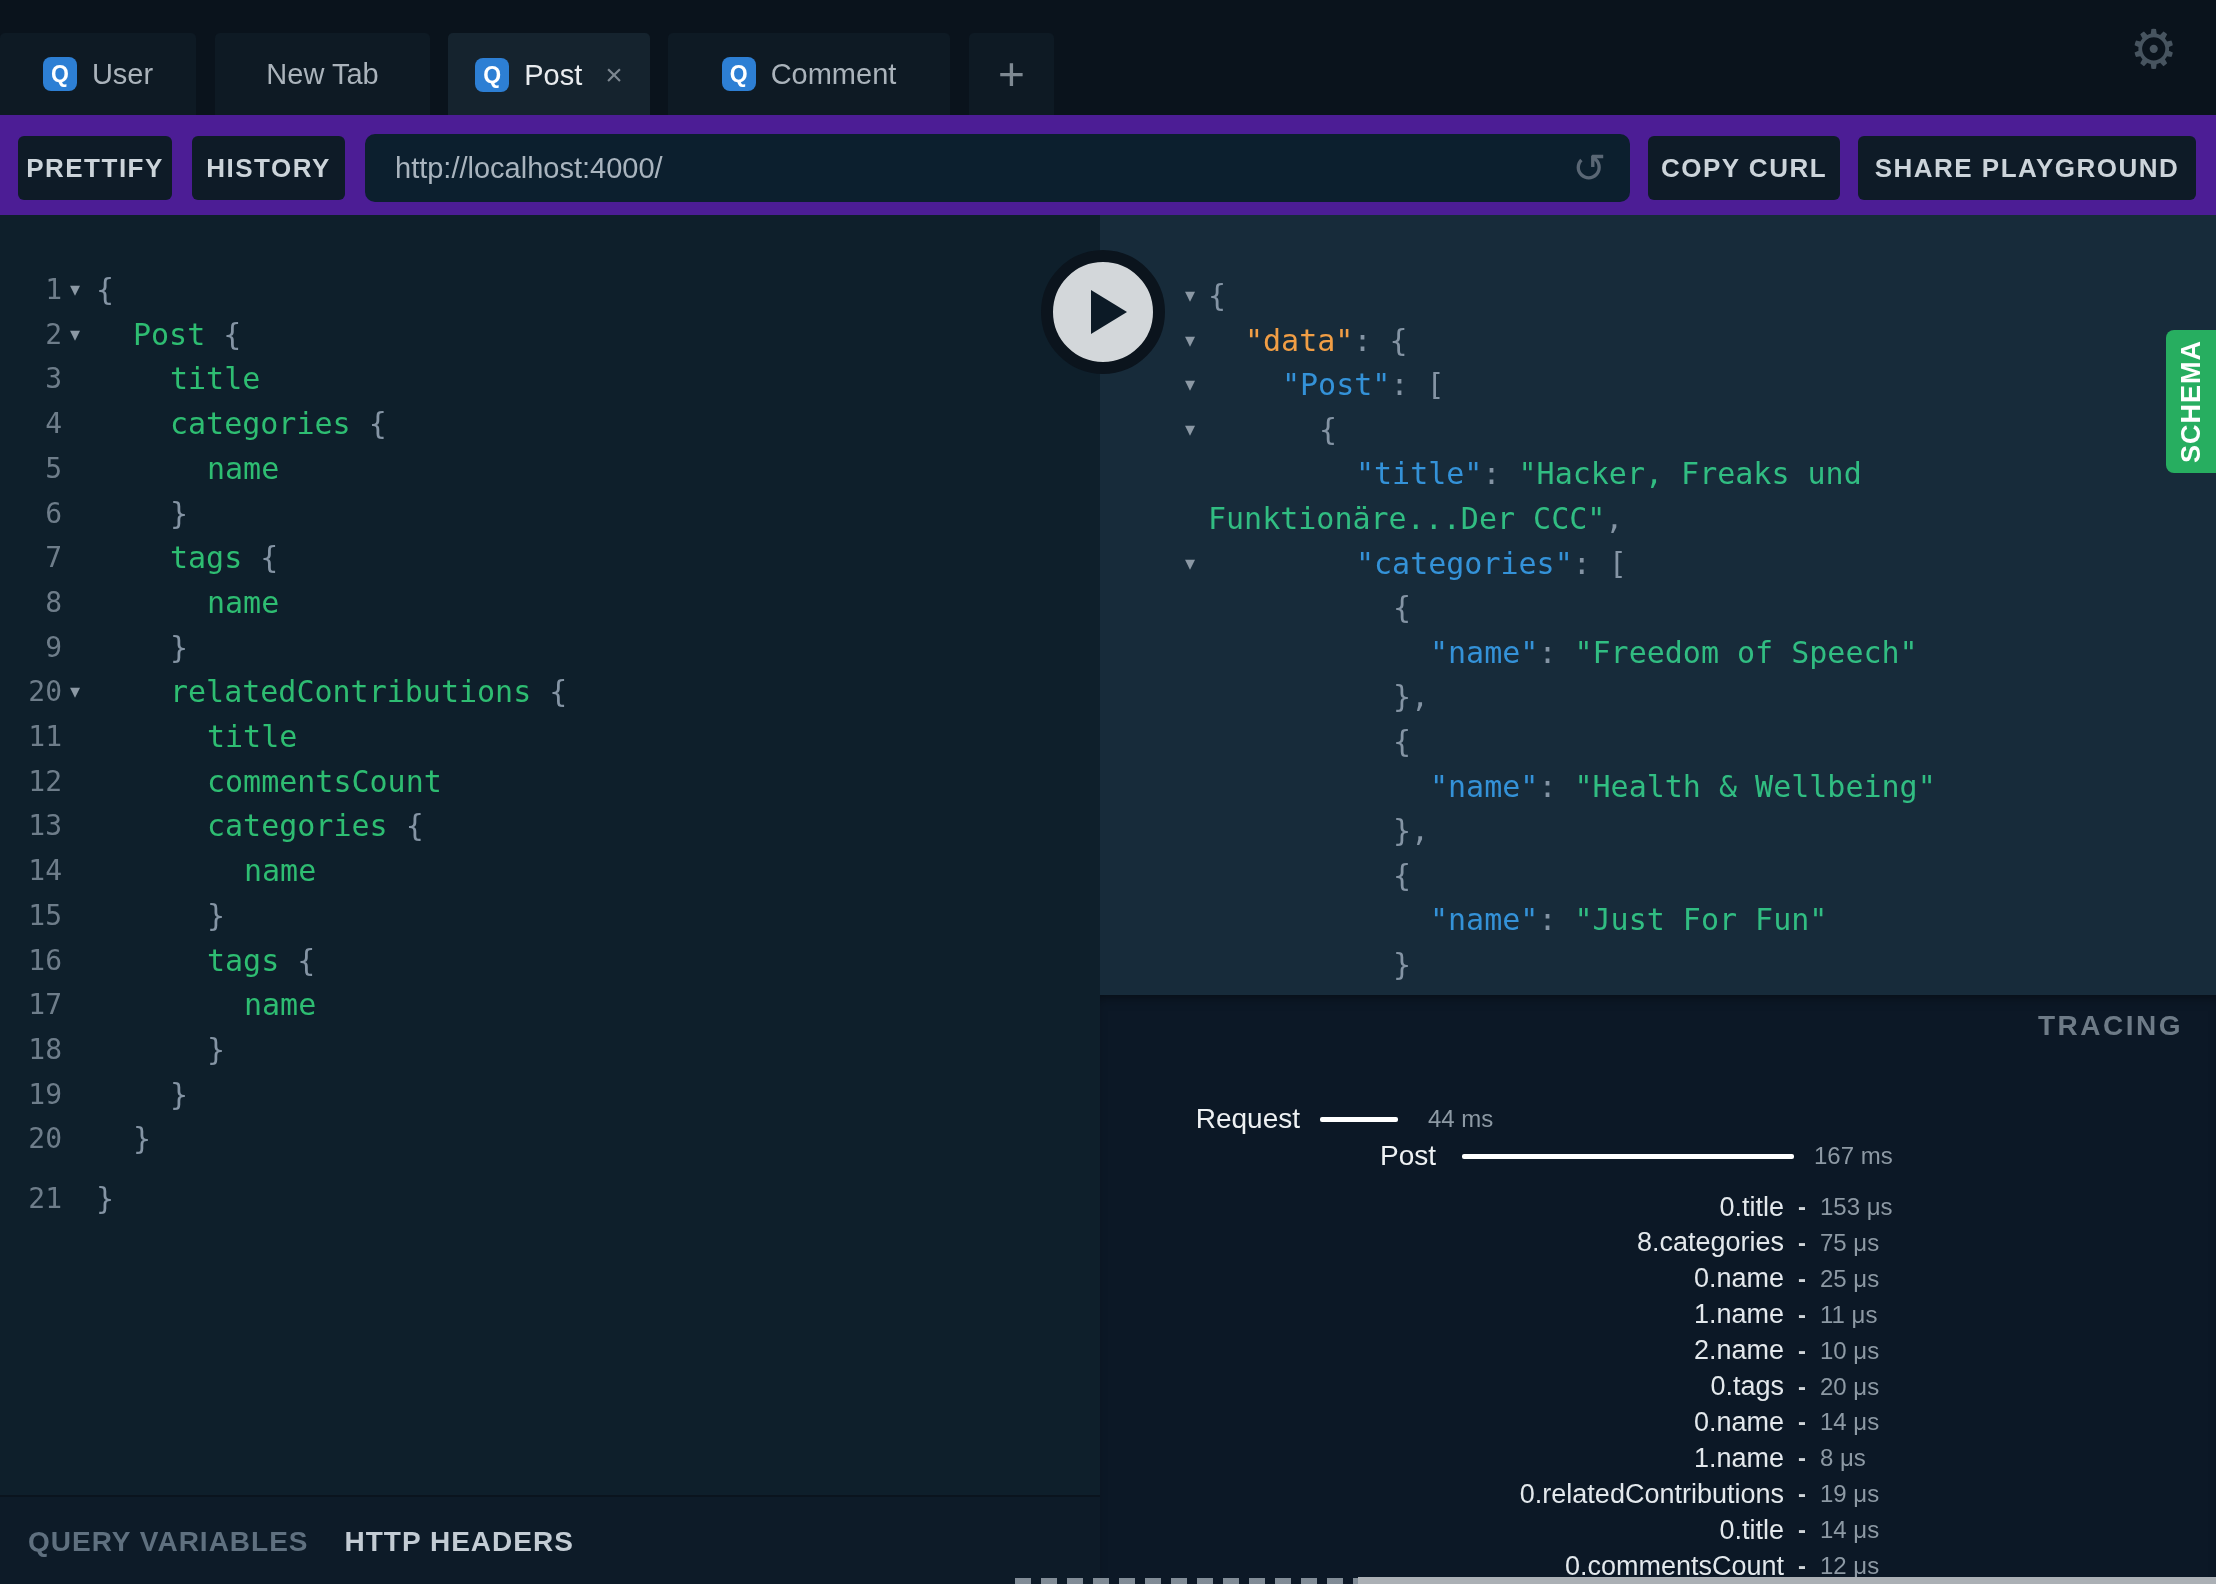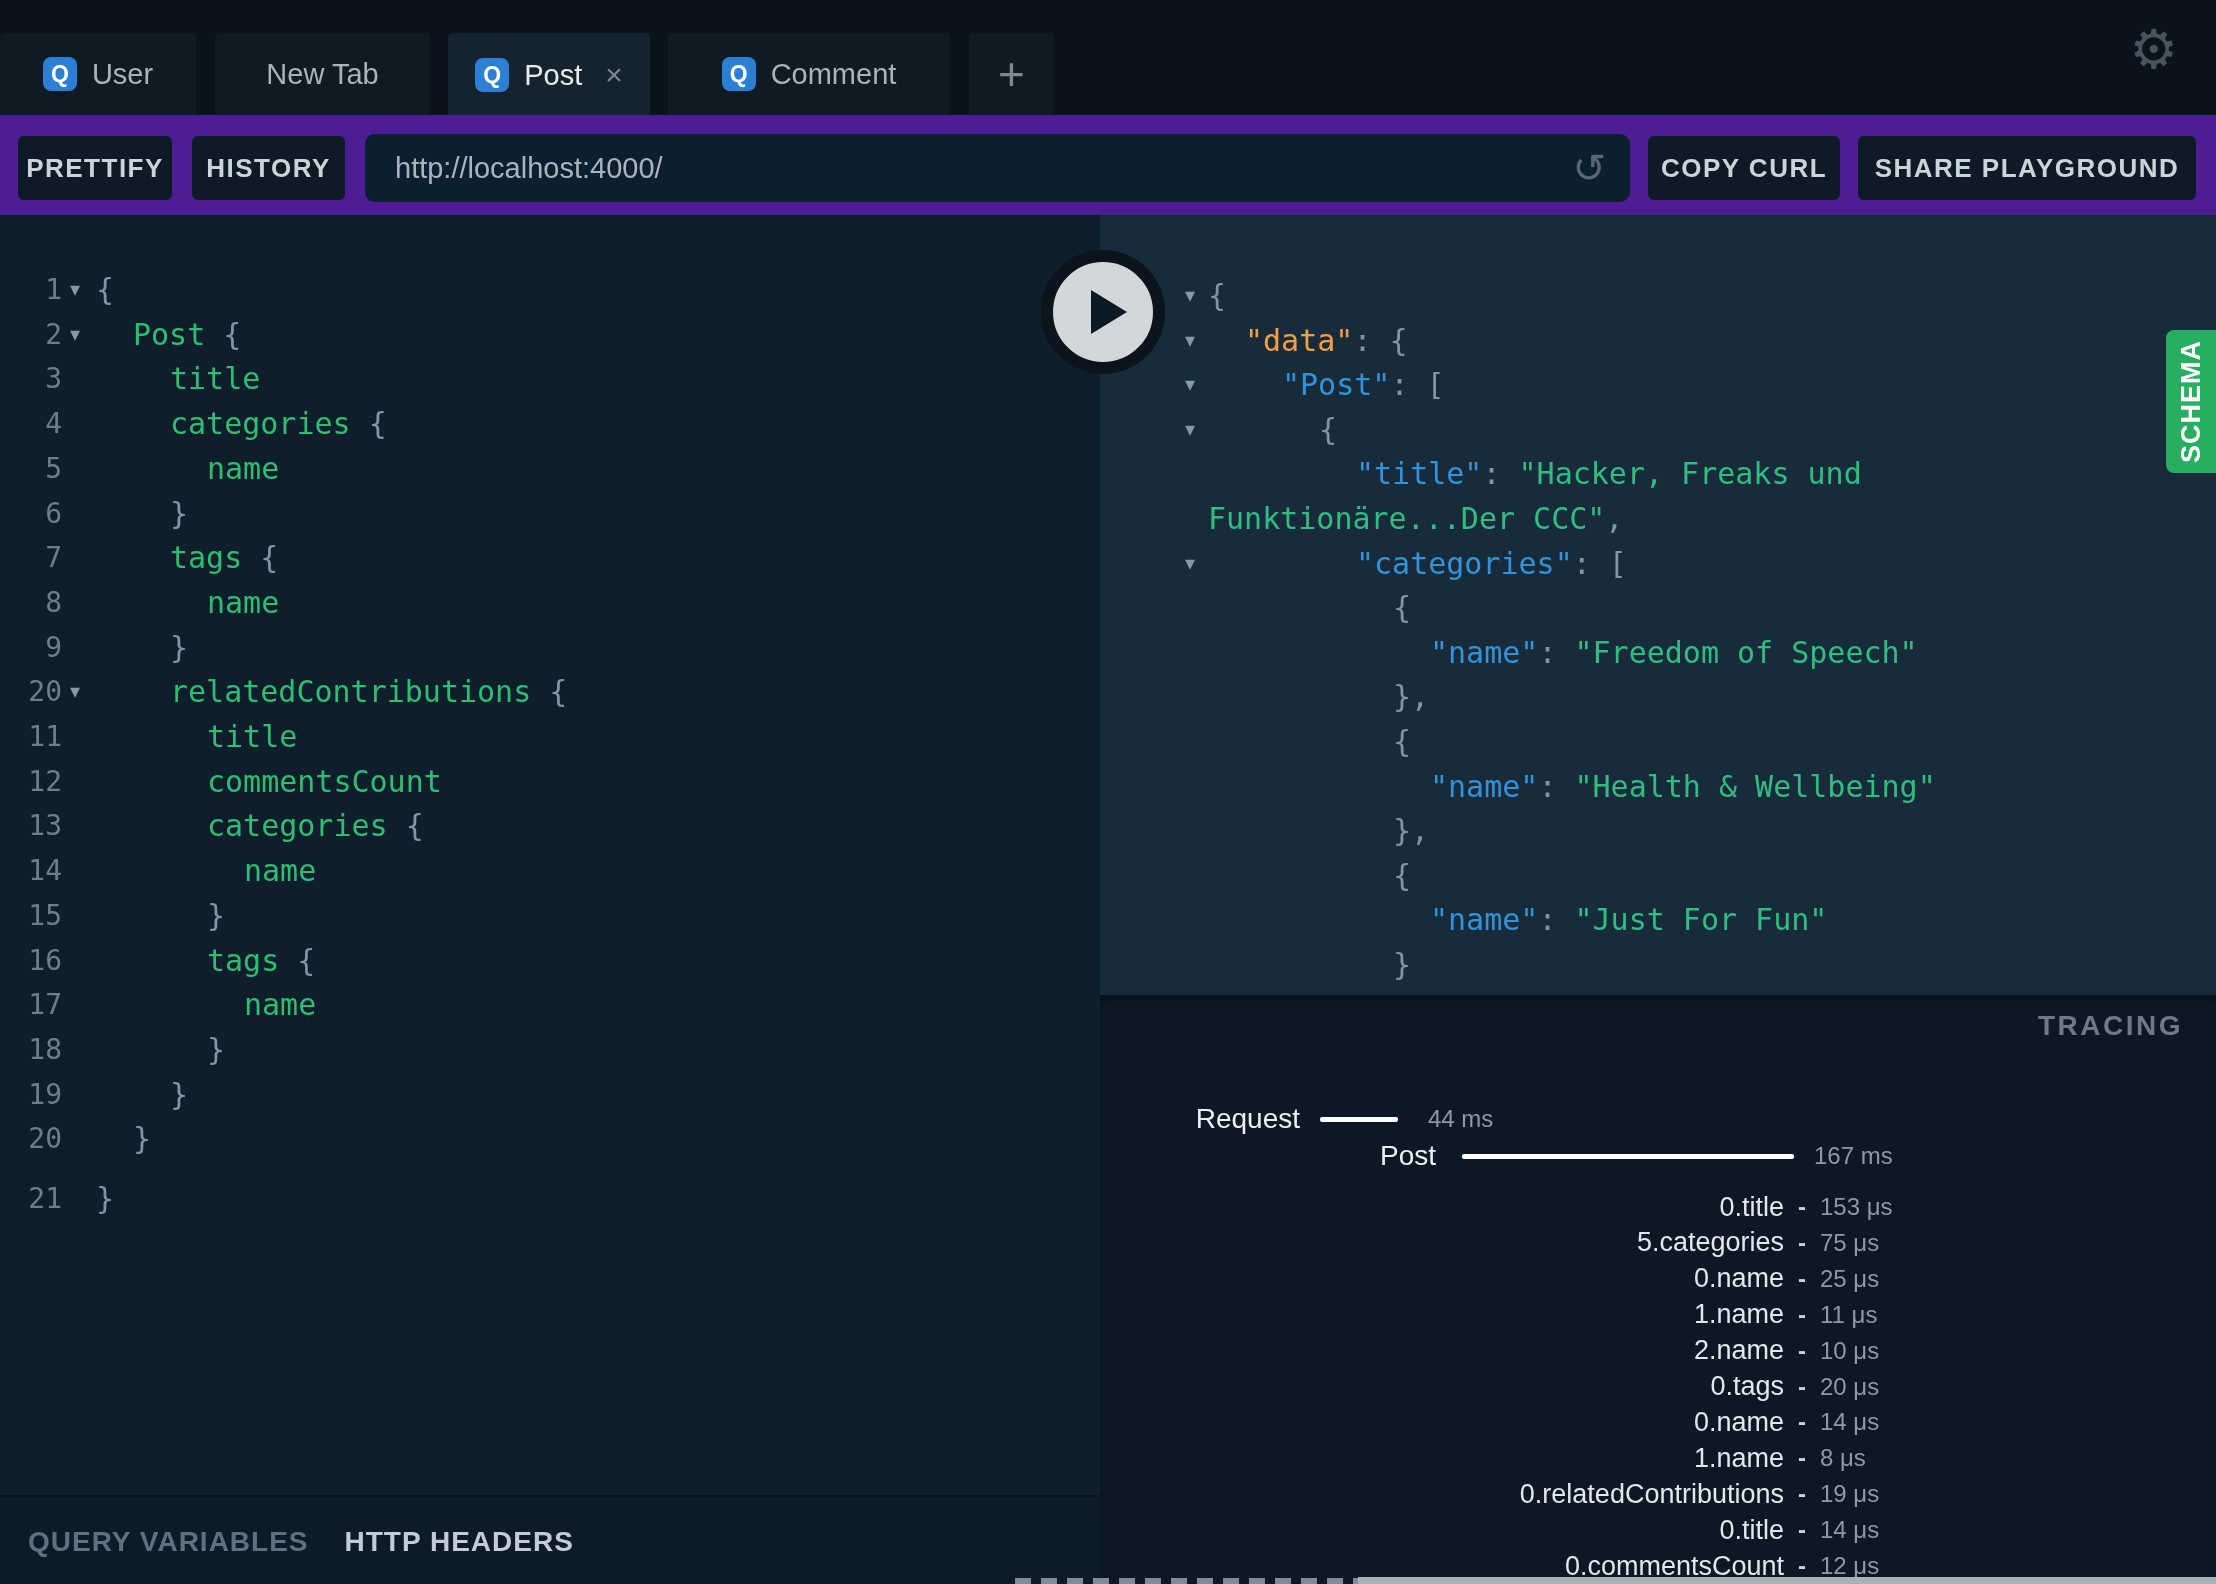--- a/index.html
+++ b/index.html
@@ -181,21 +181,21 @@
         <div class="span-label" style="width: 336px;">Post</div>
         <div class="span-bar" style="width: 332px; margin-left: 26px; margin-right: 20px;"></div>
         <div class="span-dur">167 ms</div>
       </div>
       <div class="res-row" style="top: 196px;">
         <div class="res-label">0.title</div>
         <div class="res-dash">-</div>
         <div class="res-val">153 μs</div>
       </div>
       <div class="res-row" style="top: 231.9px;">
-        <div class="res-label">5.categories</div>
+        <div class="res-label">8.categories</div>
         <div class="res-dash">-</div>
         <div class="res-val">75 μs</div>
       </div>
       <div class="res-row" style="top: 267.8px;">
         <div class="res-label">0.name</div>
         <div class="res-dash">-</div>
         <div class="res-val">25 μs</div>
       </div>
       <div class="res-row" style="top: 303.7px;">
         <div class="res-label">1.name</div>

